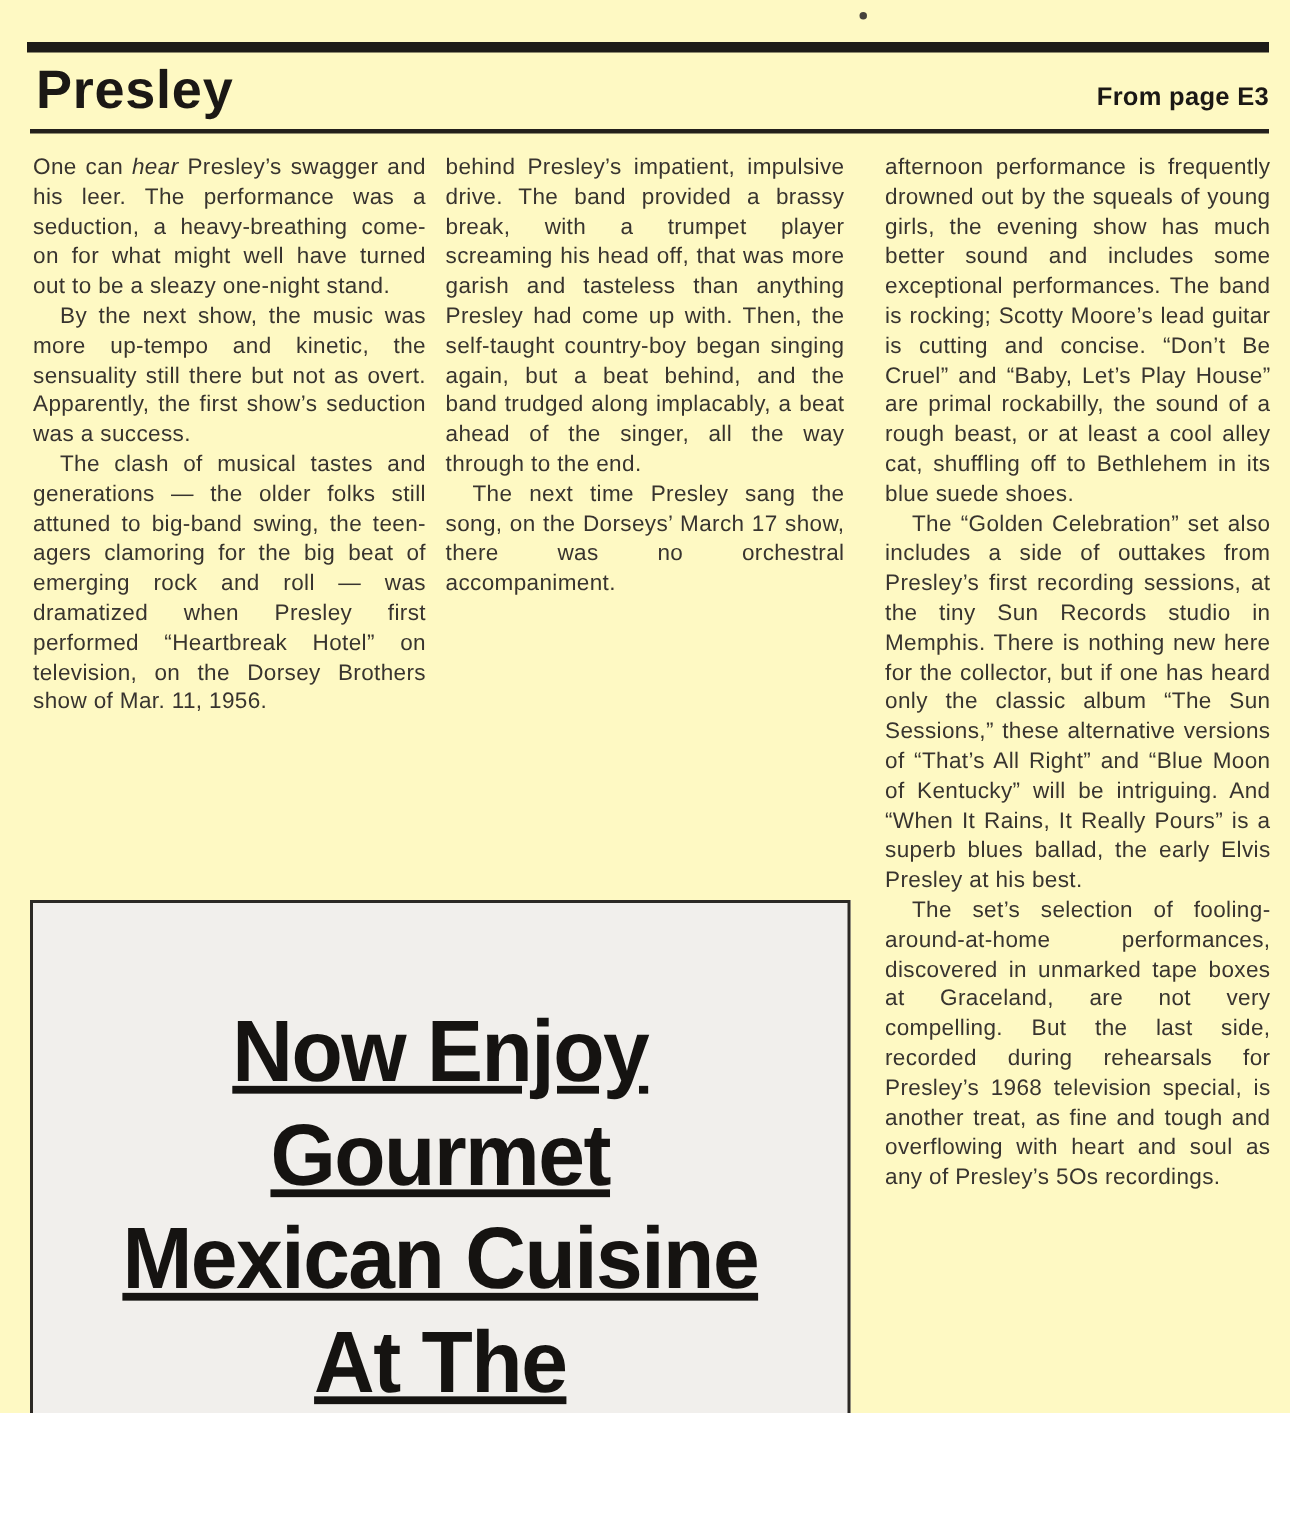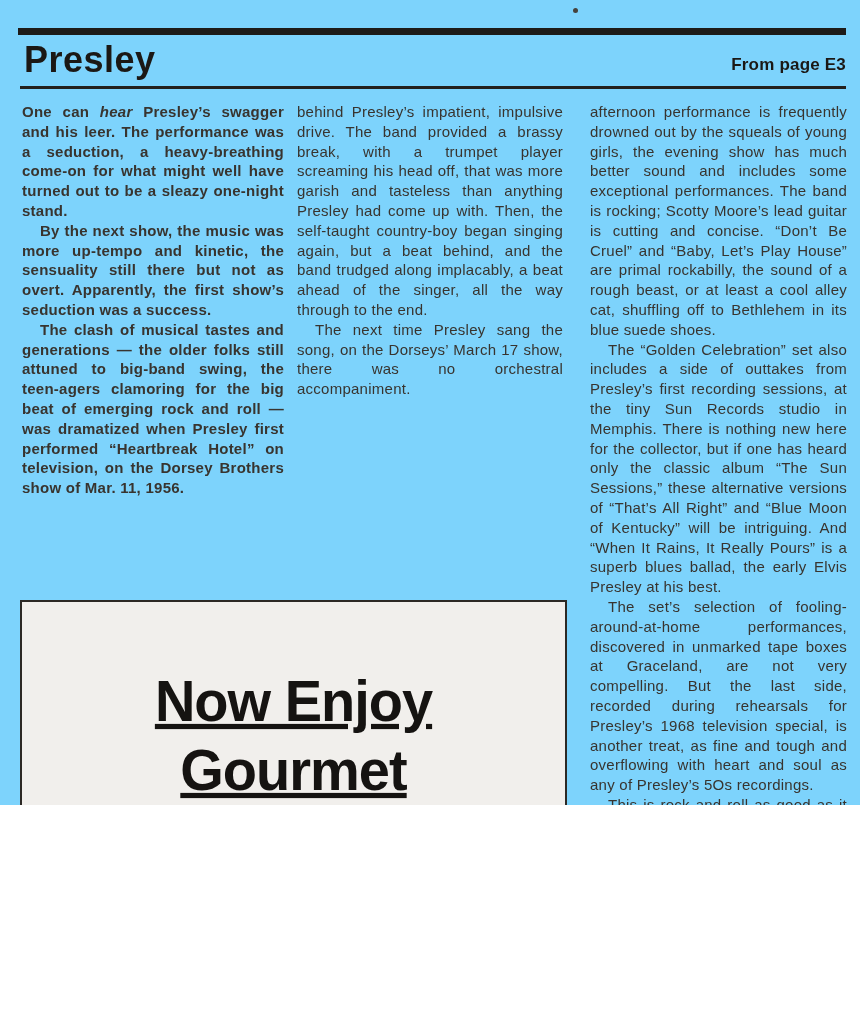--- a/index.html
+++ b/index.html
@@ -1,20 +1,20 @@
 <!DOCTYPE html>
 <html><head>
 <meta charset="utf-8">
 <style>
   html, body { margin: 0; padding: 0; }
   .page {
     position: relative;
     width: 860px;
-    height: 805px;
-    background: #7dd3fc;
+    height: 942px;
+    background: #fef9c3;
     overflow: hidden;
     font-family: "Liberation Sans", sans-serif;
     color: #38342f;
   }
   .ink-speck {
     position: absolute;
     left: 573px; top: 8px;
     width: 5px; height: 5px;
     border-radius: 50%;
     background: #46423c;
@@ -59,21 +59,21 @@
     position: absolute;
     top: 102px;
     text-align: justify;
     font-size: 15px;
     line-height: 19.8px;
     letter-spacing: 0.25px;
   }
   .col p { margin: 0; text-indent: 18px; }
   .col p.noindent { text-indent: 0; }
   .col .it { font-style: italic; }
-  .col1 { left: 22px;  width: 262px; font-weight: bold; }
+  .col1 { left: 22px;  width: 262px; }
   .col2 { left: 297px; width: 266px; }
   .col3 { left: 590px; width: 257px; }
   .ad-box {
     position: absolute;
     left: 20px; top: 600px;
     width: 547px; height: 445px;
     border: 2px solid #2c2925;
     background: #f1efec;
     box-sizing: border-box;
   }
@@ -115,21 +115,20 @@
 
   <div class="col col2">
     <p class="noindent">behind Presley’s impatient, impulsive drive. The band provided a brassy break, with a trumpet player screaming his head off, that was more garish and tasteless than anything Presley had come up with. Then, the self-taught country-boy began singing again, but a beat behind, and the band trudged along implacably, a beat ahead of the singer, all the way through to the end.</p>
     <p>The next time Presley sang the song, on the Dorseys’ March 17 show, there was no orchestral accompaniment.</p>
   </div>
 
   <div class="col col3">
     <p class="noindent">afternoon performance is frequently drowned out by the squeals of young girls, the evening show has much better sound and includes some exceptional performances. The band is rocking; Scotty Moore’s lead guitar is cutting and concise. “Don’t Be Cruel” and “Baby, Let’s Play House” are primal rockabilly, the sound of a rough beast, or at least a cool alley cat, shuffling off to Bethlehem in its blue suede shoes.</p>
     <p>The “Golden Celebration” set also includes a side of outtakes from Presley’s first recording sessions, at the tiny Sun Records studio in Memphis. There is nothing new here for the collector, but if one has heard only the classic album “The Sun Sessions,” these alternative versions of “That’s All Right” and “Blue Moon of Kentucky” will be intriguing. And “When It Rains, It Really Pours” is a superb blues ballad, the early Elvis Presley at his best.</p>
     <p>The set’s selection of fooling-around-at-home performances, discovered in unmarked tape boxes at Graceland, are not very compelling. But the last side, recorded during rehearsals for Presley’s 1968 television special, is another treat, as fine and tough and overflowing with heart and soul as any of Presley’s 5Os recordings.</p>
-    <p>This is rock and roll as good as it gets and a fitting conclusion to the “Golden Celebration” set. For once, a major American record company is treating the work of a major rock and roll artist with the respect it deserves.</p>
   </div>
 
   <div class="ad-box">
     <div class="ad-text">
       <div class="ad-line">Now Enjoy</div>
       <div class="ad-line">Gourmet</div>
       <div class="ad-line">Mexican Cuisine</div>
       <div class="ad-line">At The</div>
       <div class="ad-line">Hacienda Hotel</div>
     </div>

